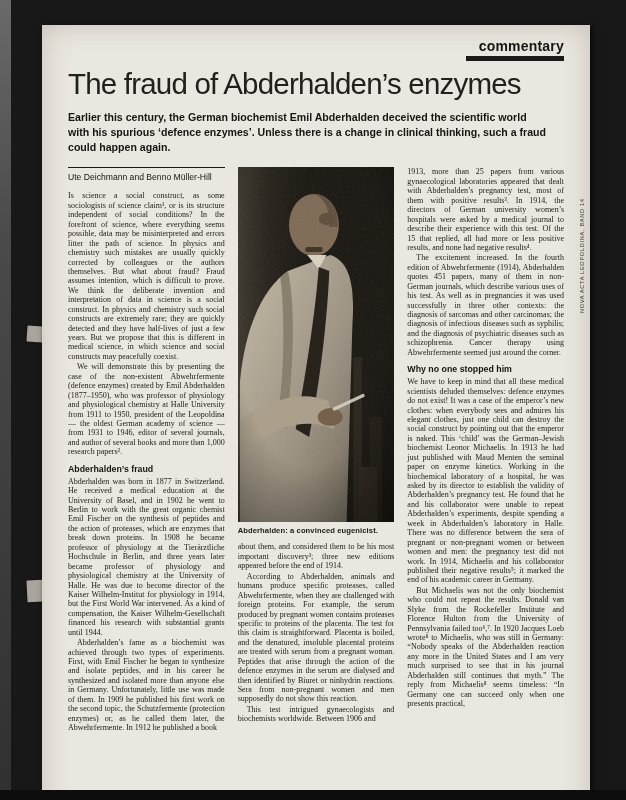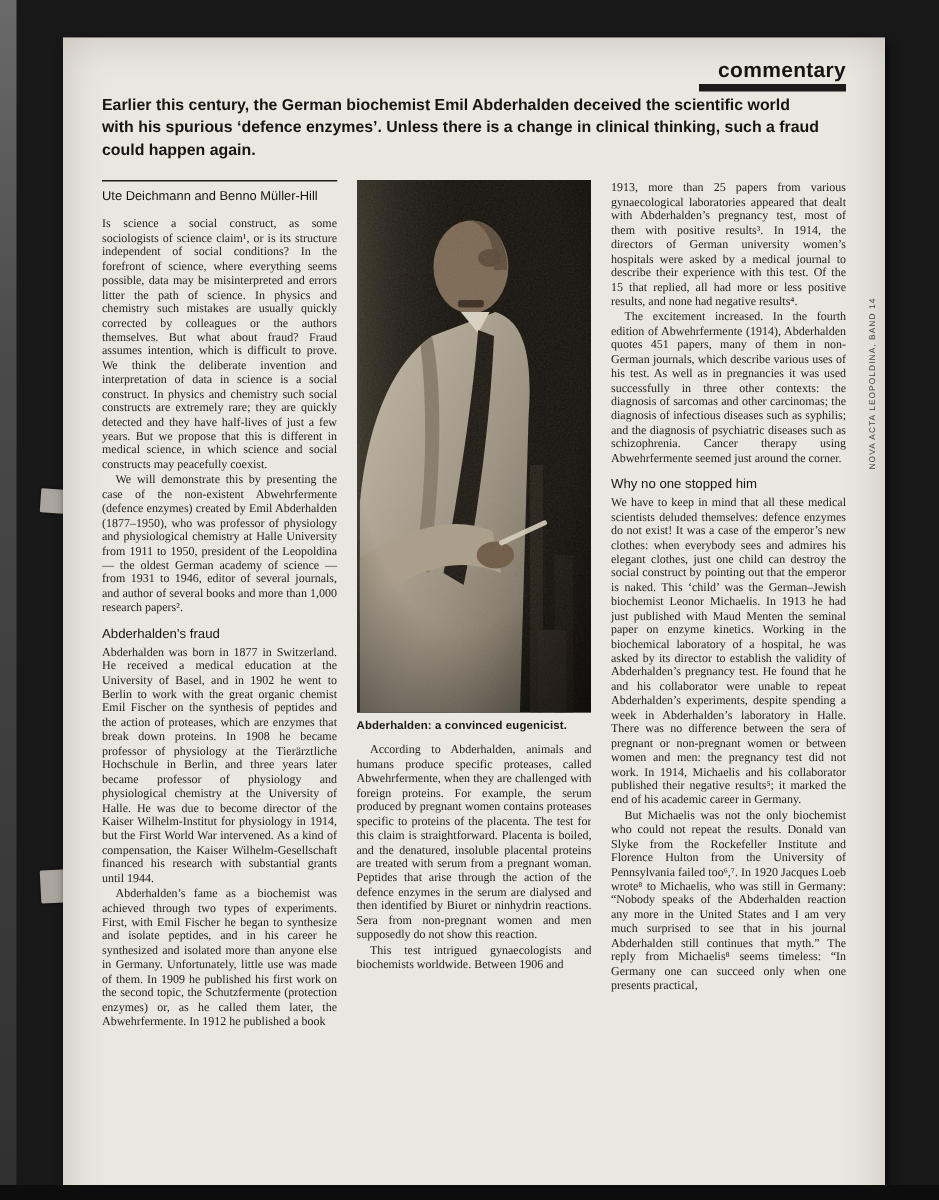--- a/index.html
+++ b/index.html
@@ -48,21 +48,21 @@
   }
   .byline{font-size:8.6px;font-weight:normal;color:#171513;}
   p.serif{
     font-family:"Liberation Serif", serif;
     font-size:8px;line-height:1.18;color:#232019;
     text-align:justify;margin:0 0 1px 0;
     -webkit-hyphens:auto;hyphens:auto;
   }
   p.indent{text-indent:9px;}
   h3.subhead{
-    font-size:8.8px;font-weight:normal;color:#171513;
+    font-size:8.8px;font-weight:bold;color:#171513;
     margin:7px 0 3px 0;
   }
   figure{margin:0 0 7px 0;padding:0;}
   .photo-frame{width:100%;height:355px;display:block;background:#15120d;}
   figcaption{
     font-size:7.6px;font-weight:bold;color:#1b1916;margin-top:4px;letter-spacing:.1px;
   }
   .credit-vertical{
     position:absolute;right:5px;top:138px;height:150px;
     writing-mode:vertical-rl;transform:rotate(180deg);
@@ -86,20 +86,21 @@
 <div class="edge-tab tab1"></div>
 <div class="edge-tab tab2"></div>
 
 <div class="page">
 
   <div class="section-block">
     <span class="section-label">commentary</span>
     <div class="section-bar"></div>
   </div>
 
+  <h1 class="title">The fraud of Abderhalden’s enzymes</h1>
 
   <p class="standfirst">Earlier this century, the German biochemist Emil Abderhalden deceived the scientific world with his spurious ‘defence enzymes’. Unless there is a change in clinical thinking, such a fraud could happen again.</p>
 
   <div class="columns">
 
     <div class="col">
       <div class="byline-block">
         <div class="byline">Ute Deichmann and Benno Müller-Hill</div>
       </div>
       <p class="serif">Is science a social construct, as some sociologists of science claim¹, or is its structure independent of social conditions? In the forefront of science, where everything seems possible, data may be misinterpreted and errors litter the path of science. In physics and chemistry such mistakes are usually quickly corrected by colleagues or the authors themselves. But what about fraud? Fraud assumes intention, which is difficult to prove. We think the deliberate invention and interpretation of data in science is a social construct. In physics and chemistry such social constructs are extremely rare; they are quickly detected and they have half-lives of just a few years. But we propose that this is different in medical science, in which science and social constructs may peacefully coexist.</p>
@@ -145,20 +146,21 @@
           <path d="M84,100 C81,140 72,200 60,262 L74,270 C86,212 93,150 95,104 Z" fill="#1e1812"></path>
           <path d="M52,104 C60,140 58,200 50,262 L40,258 C50,200 48,140 44,110 Z" fill="#857b6a"></path>
           <path d="M2,252 C40,230 68,224 94,234 L100,262 C70,250 38,258 2,288 Z" fill="#a99d89"></path>
           <ellipse cx="96" cy="250" rx="13" ry="9" fill="#6f5a44"></ellipse>
           <rect x="98" y="241" width="36" height="3.4" rx="1.5" fill="#d6cfbf" opacity="0.9" transform="rotate(-24 98 241)"></rect>
           <rect x="0" y="0" width="163" height="355" filter="url(#grain)" opacity="0.5"></rect>
           <rect x="0" y="0" width="163" height="355" fill="url(#vg)"></rect>
         </svg>
         <figcaption>Abderhalden: a convinced eugenicist.</figcaption>
       </figure>
+      <p class="serif">about them, and considered them to be his most important discovery³; three new editions appeared before the end of 1914.</p>
       <p class="serif indent">According to Abderhalden, animals and humans produce specific proteases, called Abwehrfermente, when they are challenged with foreign proteins. For example, the serum produced by pregnant women contains proteases specific to proteins of the placenta. The test for this claim is straightforward. Placenta is boiled, and the denatured, insoluble placental proteins are treated with serum from a pregnant woman. Peptides that arise through the action of the defence enzymes in the serum are dialysed and then identified by Biuret or ninhydrin reactions. Sera from non-pregnant women and men supposedly do not show this reaction.</p>
       <p class="serif indent">This test intrigued gynaecologists and biochemists worldwide. Between 1906 and</p>
     </div>
 
     <div class="col">
       <p class="serif">1913, more than 25 papers from various gynaecological laboratories appeared that dealt with Abderhalden’s pregnancy test, most of them with positive results³. In 1914, the directors of German university women’s hospitals were asked by a medical journal to describe their experience with this test. Of the 15 that replied, all had more or less positive results, and none had negative results⁴.</p>
       <p class="serif indent">The excitement increased. In the fourth edition of Abwehrfermente (1914), Abderhalden quotes 451 papers, many of them in non-German journals, which describe various uses of his test. As well as in pregnancies it was used successfully in three other contexts: the diagnosis of sarcomas and other carcinomas; the diagnosis of infectious diseases such as syphilis; and the diagnosis of psychiatric diseases such as schizophrenia. Cancer therapy using Abwehrfermente seemed just around the corner.</p>
       <h3 class="subhead">Why no one stopped him</h3>
       <p class="serif">We have to keep in mind that all these medical scientists deluded themselves: defence enzymes do not exist! It was a case of the emperor’s new clothes: when everybody sees and admires his elegant clothes, just one child can destroy the social construct by pointing out that the emperor is naked. This ‘child’ was the German–Jewish biochemist Leonor Michaelis. In 1913 he had just published with Maud Menten the seminal paper on enzyme kinetics. Working in the biochemical laboratory of a hospital, he was asked by its director to establish the validity of Abderhalden’s pregnancy test. He found that he and his collaborator were unable to repeat Abderhalden’s experiments, despite spending a week in Abderhalden’s laboratory in Halle. There was no difference between the sera of pregnant or non-pregnant women or between women and men: the pregnancy test did not work. In 1914, Michaelis and his collaborator published their negative results⁵; it marked the end of his academic career in Germany.</p>
       <p class="serif indent">But Michaelis was not the only biochemist who could not repeat the results. Donald van Slyke from the Rockefeller Institute and Florence Hulton from the University of Pennsylvania failed too⁶,⁷. In 1920 Jacques Loeb wrote⁸ to Michaelis, who was still in Germany: “Nobody speaks of the Abderhalden reaction any more in the United States and I am very much surprised to see that in his journal Abderhalden still continues that myth.” The reply from Michaelis⁸ seems timeless: “In Germany one can succeed only when one presents practical,</p>

